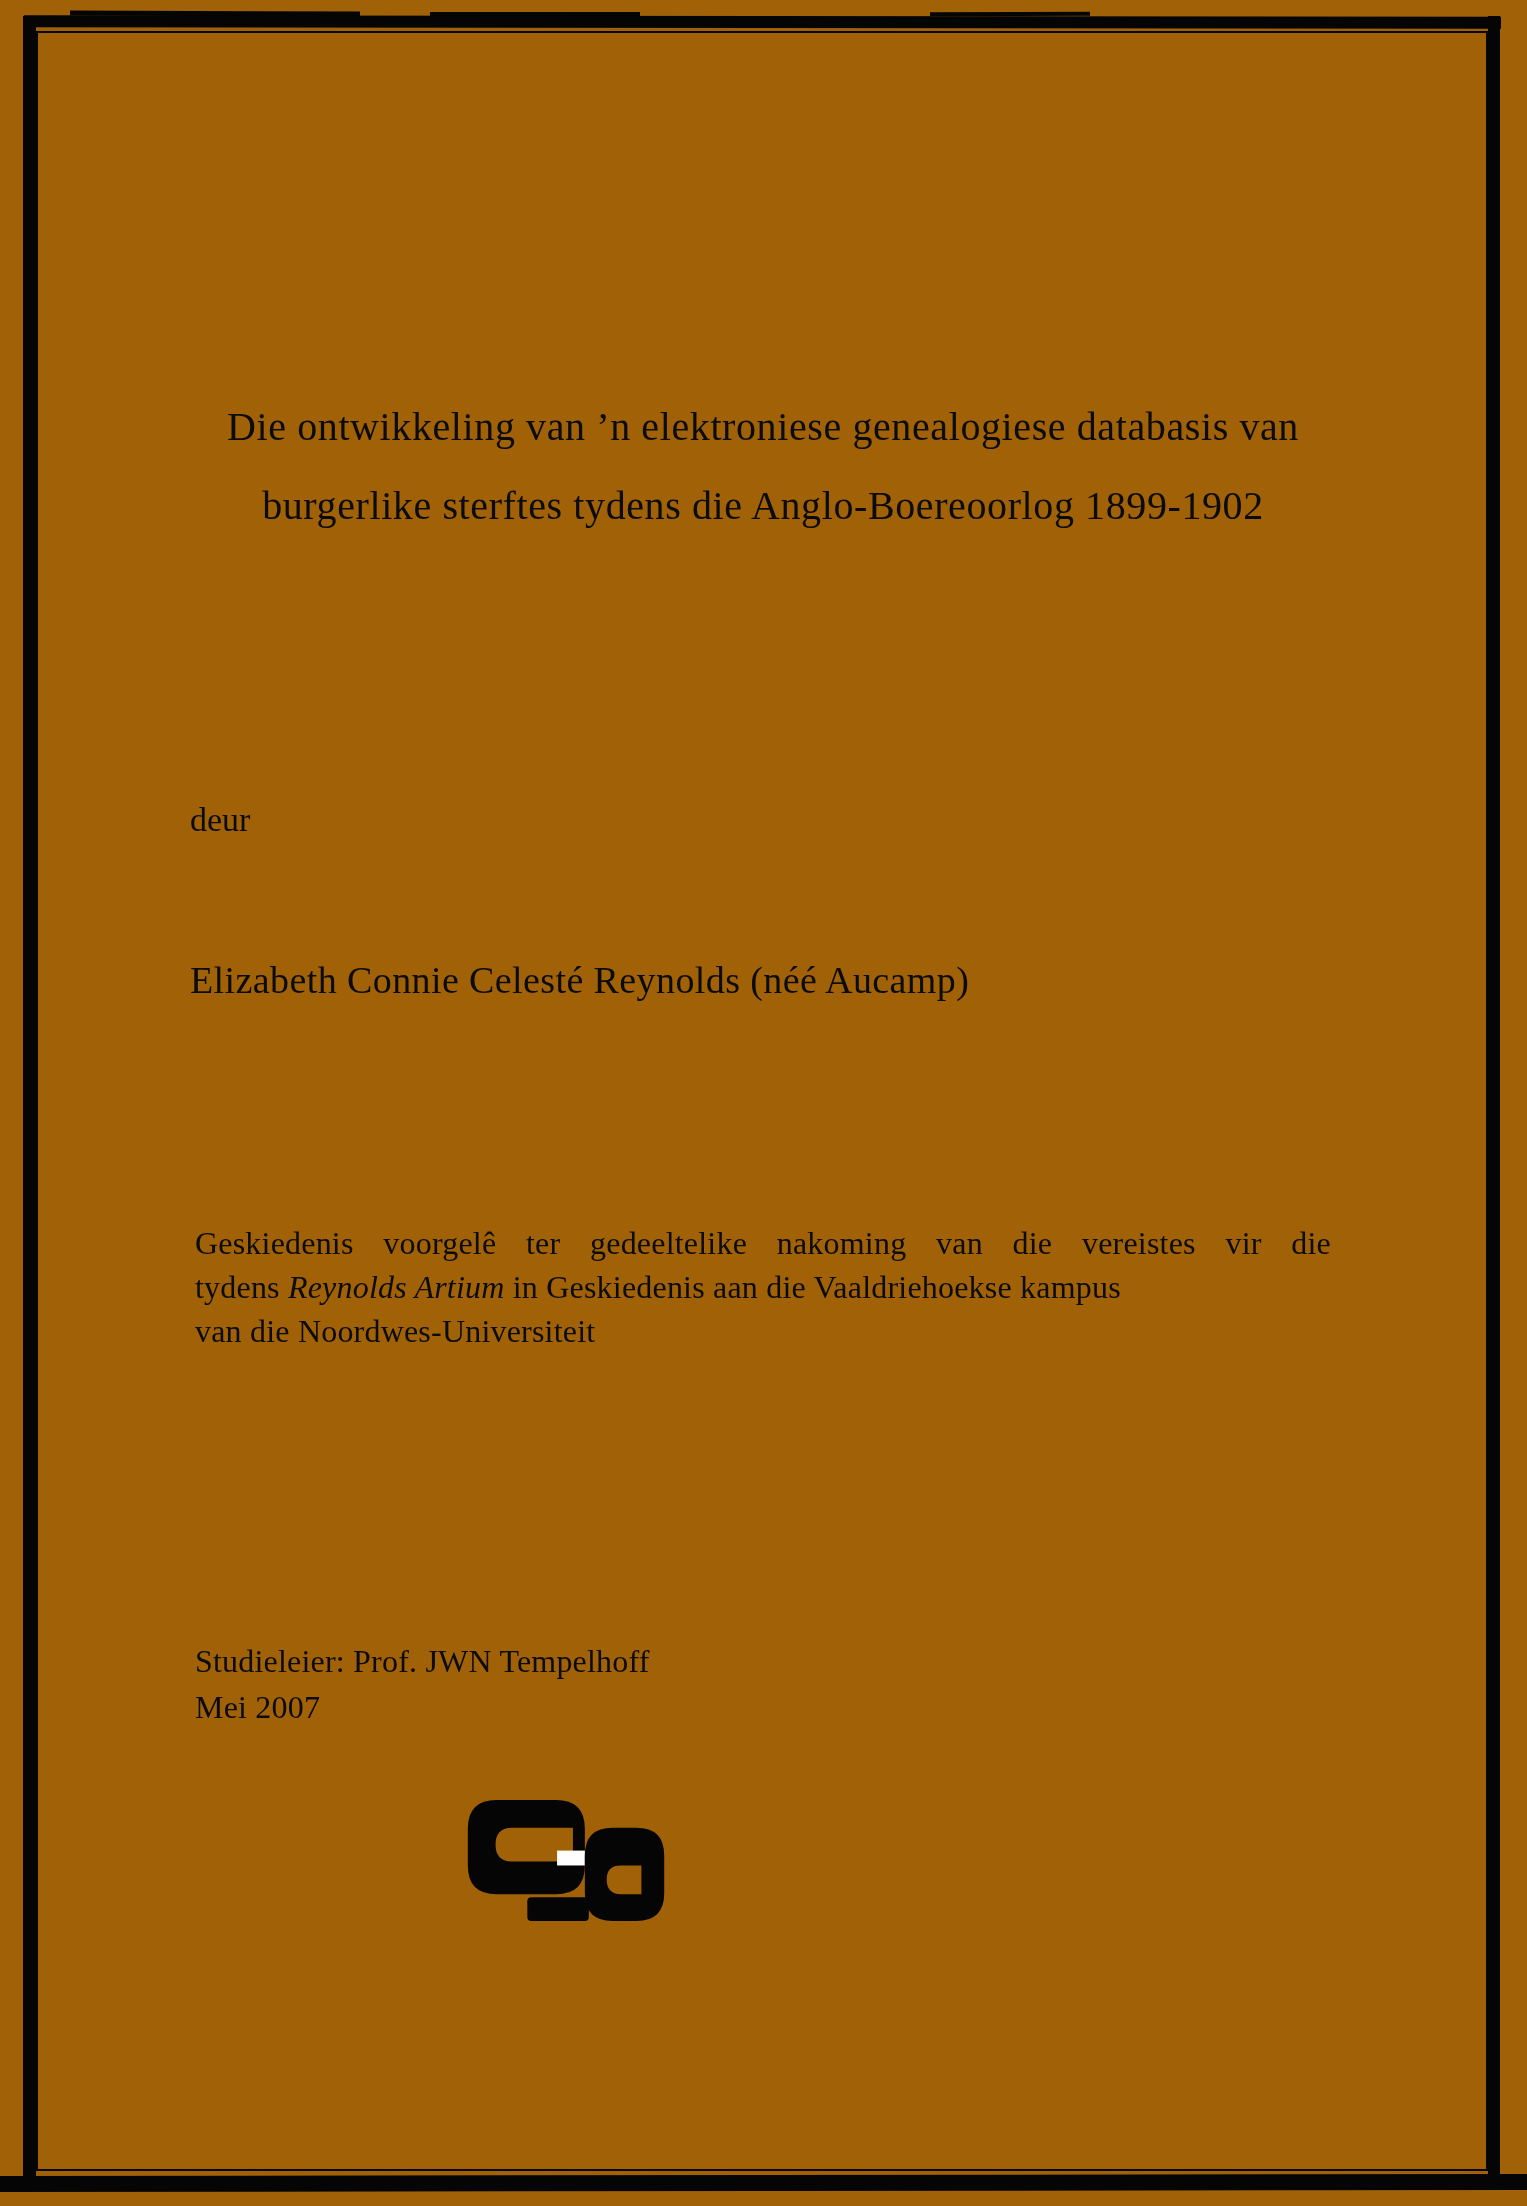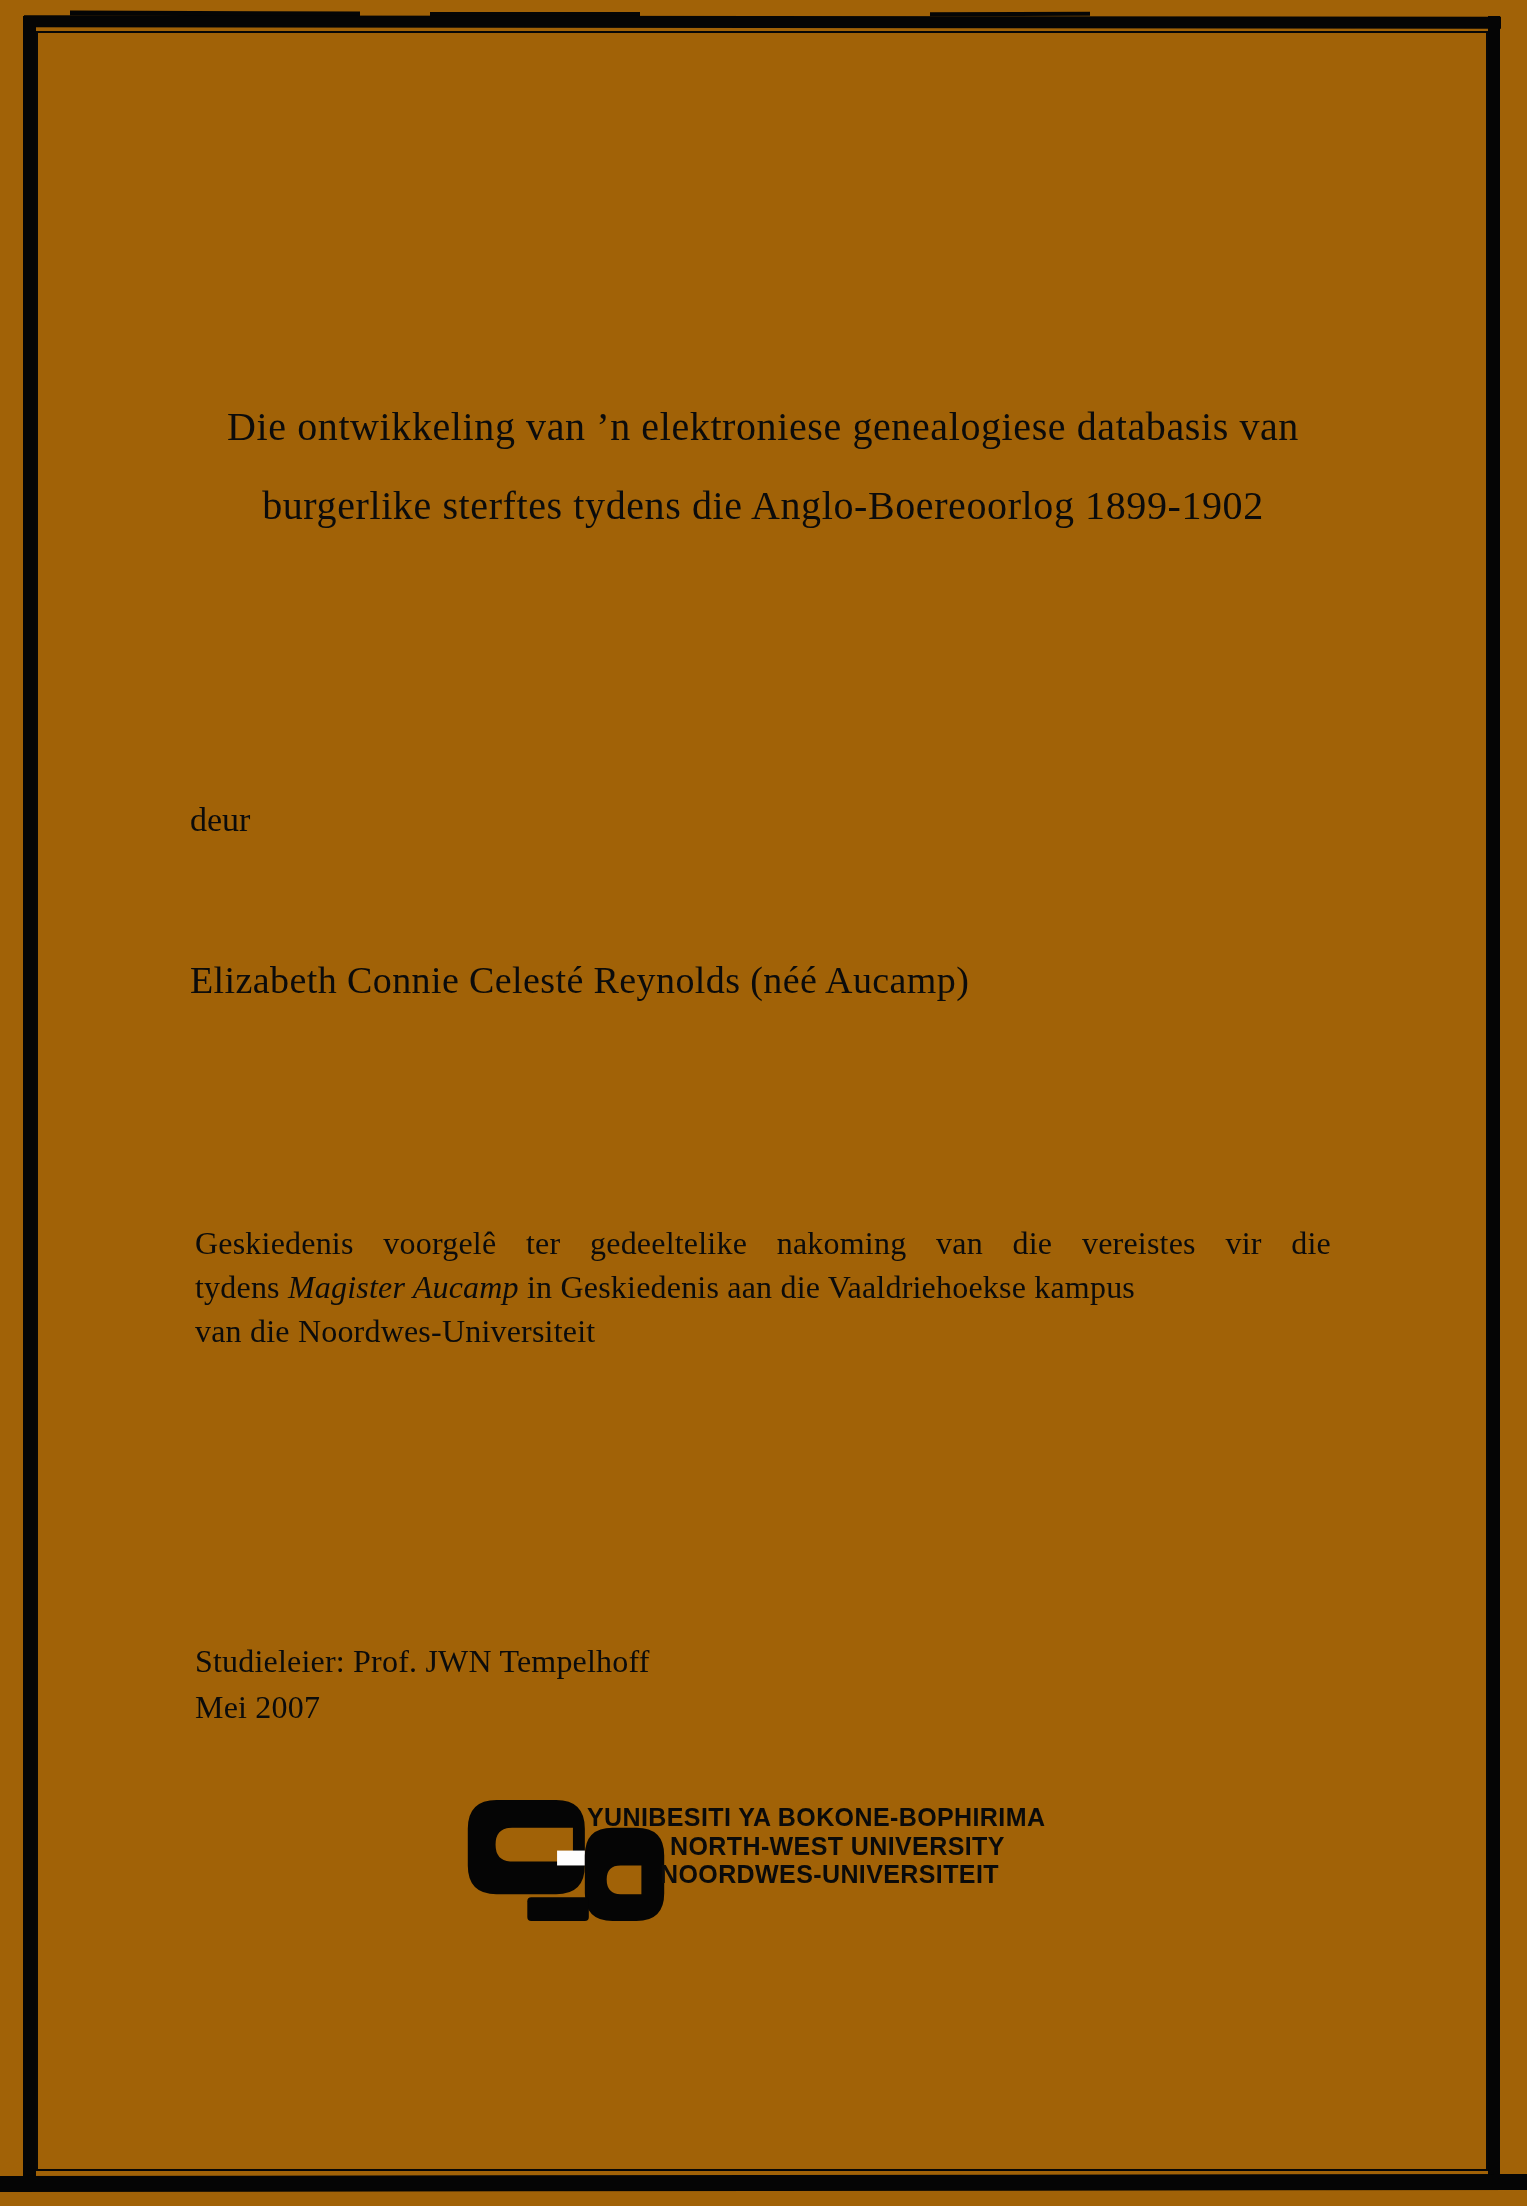--- a/index.html
+++ b/index.html
@@ -124,21 +124,21 @@
     <div>Die ontwikkeling van ’n elektroniese genealogiese databasis van</div>
     <div>burgerlike sterftes tydens die Anglo-Boereoorlog 1899-1902</div>
   </div>
 
   <div class="byline">deur</div>
 
   <div class="author">Elizabeth Connie Celesté Reynolds (néé Aucamp)</div>
 
   <div class="statement">
     <div class="justified">Geskiedenis voorgelê ter gedeeltelike nakoming van die vereistes vir die</div>
-    <div><span>tydens </span><span class="italic">Magister Aucamp</span><span> in Geskiedenis aan die Vaaldriehoekse kampus</span></div>
+    <div><span>tydens </span><span class="italic">Reynolds Artium</span><span> in Geskiedenis aan die Vaaldriehoekse kampus</span></div>
     <div>van die Noordwes-Universiteit</div>
   </div>
 
   <div class="supervisor-block">
     <div>Studieleier: Prof. JWN Tempelhoff</div>
     <div>Mei 2007</div>
   </div>
 
   <svg class="logo-mark" viewBox="0 0 200 125" aria-hidden="true">
 
@@ -148,19 +148,14 @@
 
     <rect x="91" y="52" width="28" height="15" fill="#fefefe"></rect>
 
     <path fill="#050505" fill-rule="evenodd" d="
       M147,29 H171 Q199,29 199,57 V95 Q199,123 171,123 H147 Q119,123 119,95 V57 Q119,29 147,29 Z
       M155,67 Q141,67 141,81 Q141,96 155,96 H176 V67 Z"></path>
 
     <rect x="61" y="99" width="62" height="24" rx="4" fill="#050505"></rect>
   </svg>
 
-  <div class="logo-text">
-    <div class="l1">YUNIBESITI YA BOKONE-BOPHIRIMA</div>
-    <div class="l2">NORTH-WEST UNIVERSITY</div>
-    <div class="l3">NOORDWES-UNIVERSITEIT</div>
-  </div>
 
 </div>
 
 </body></html>

